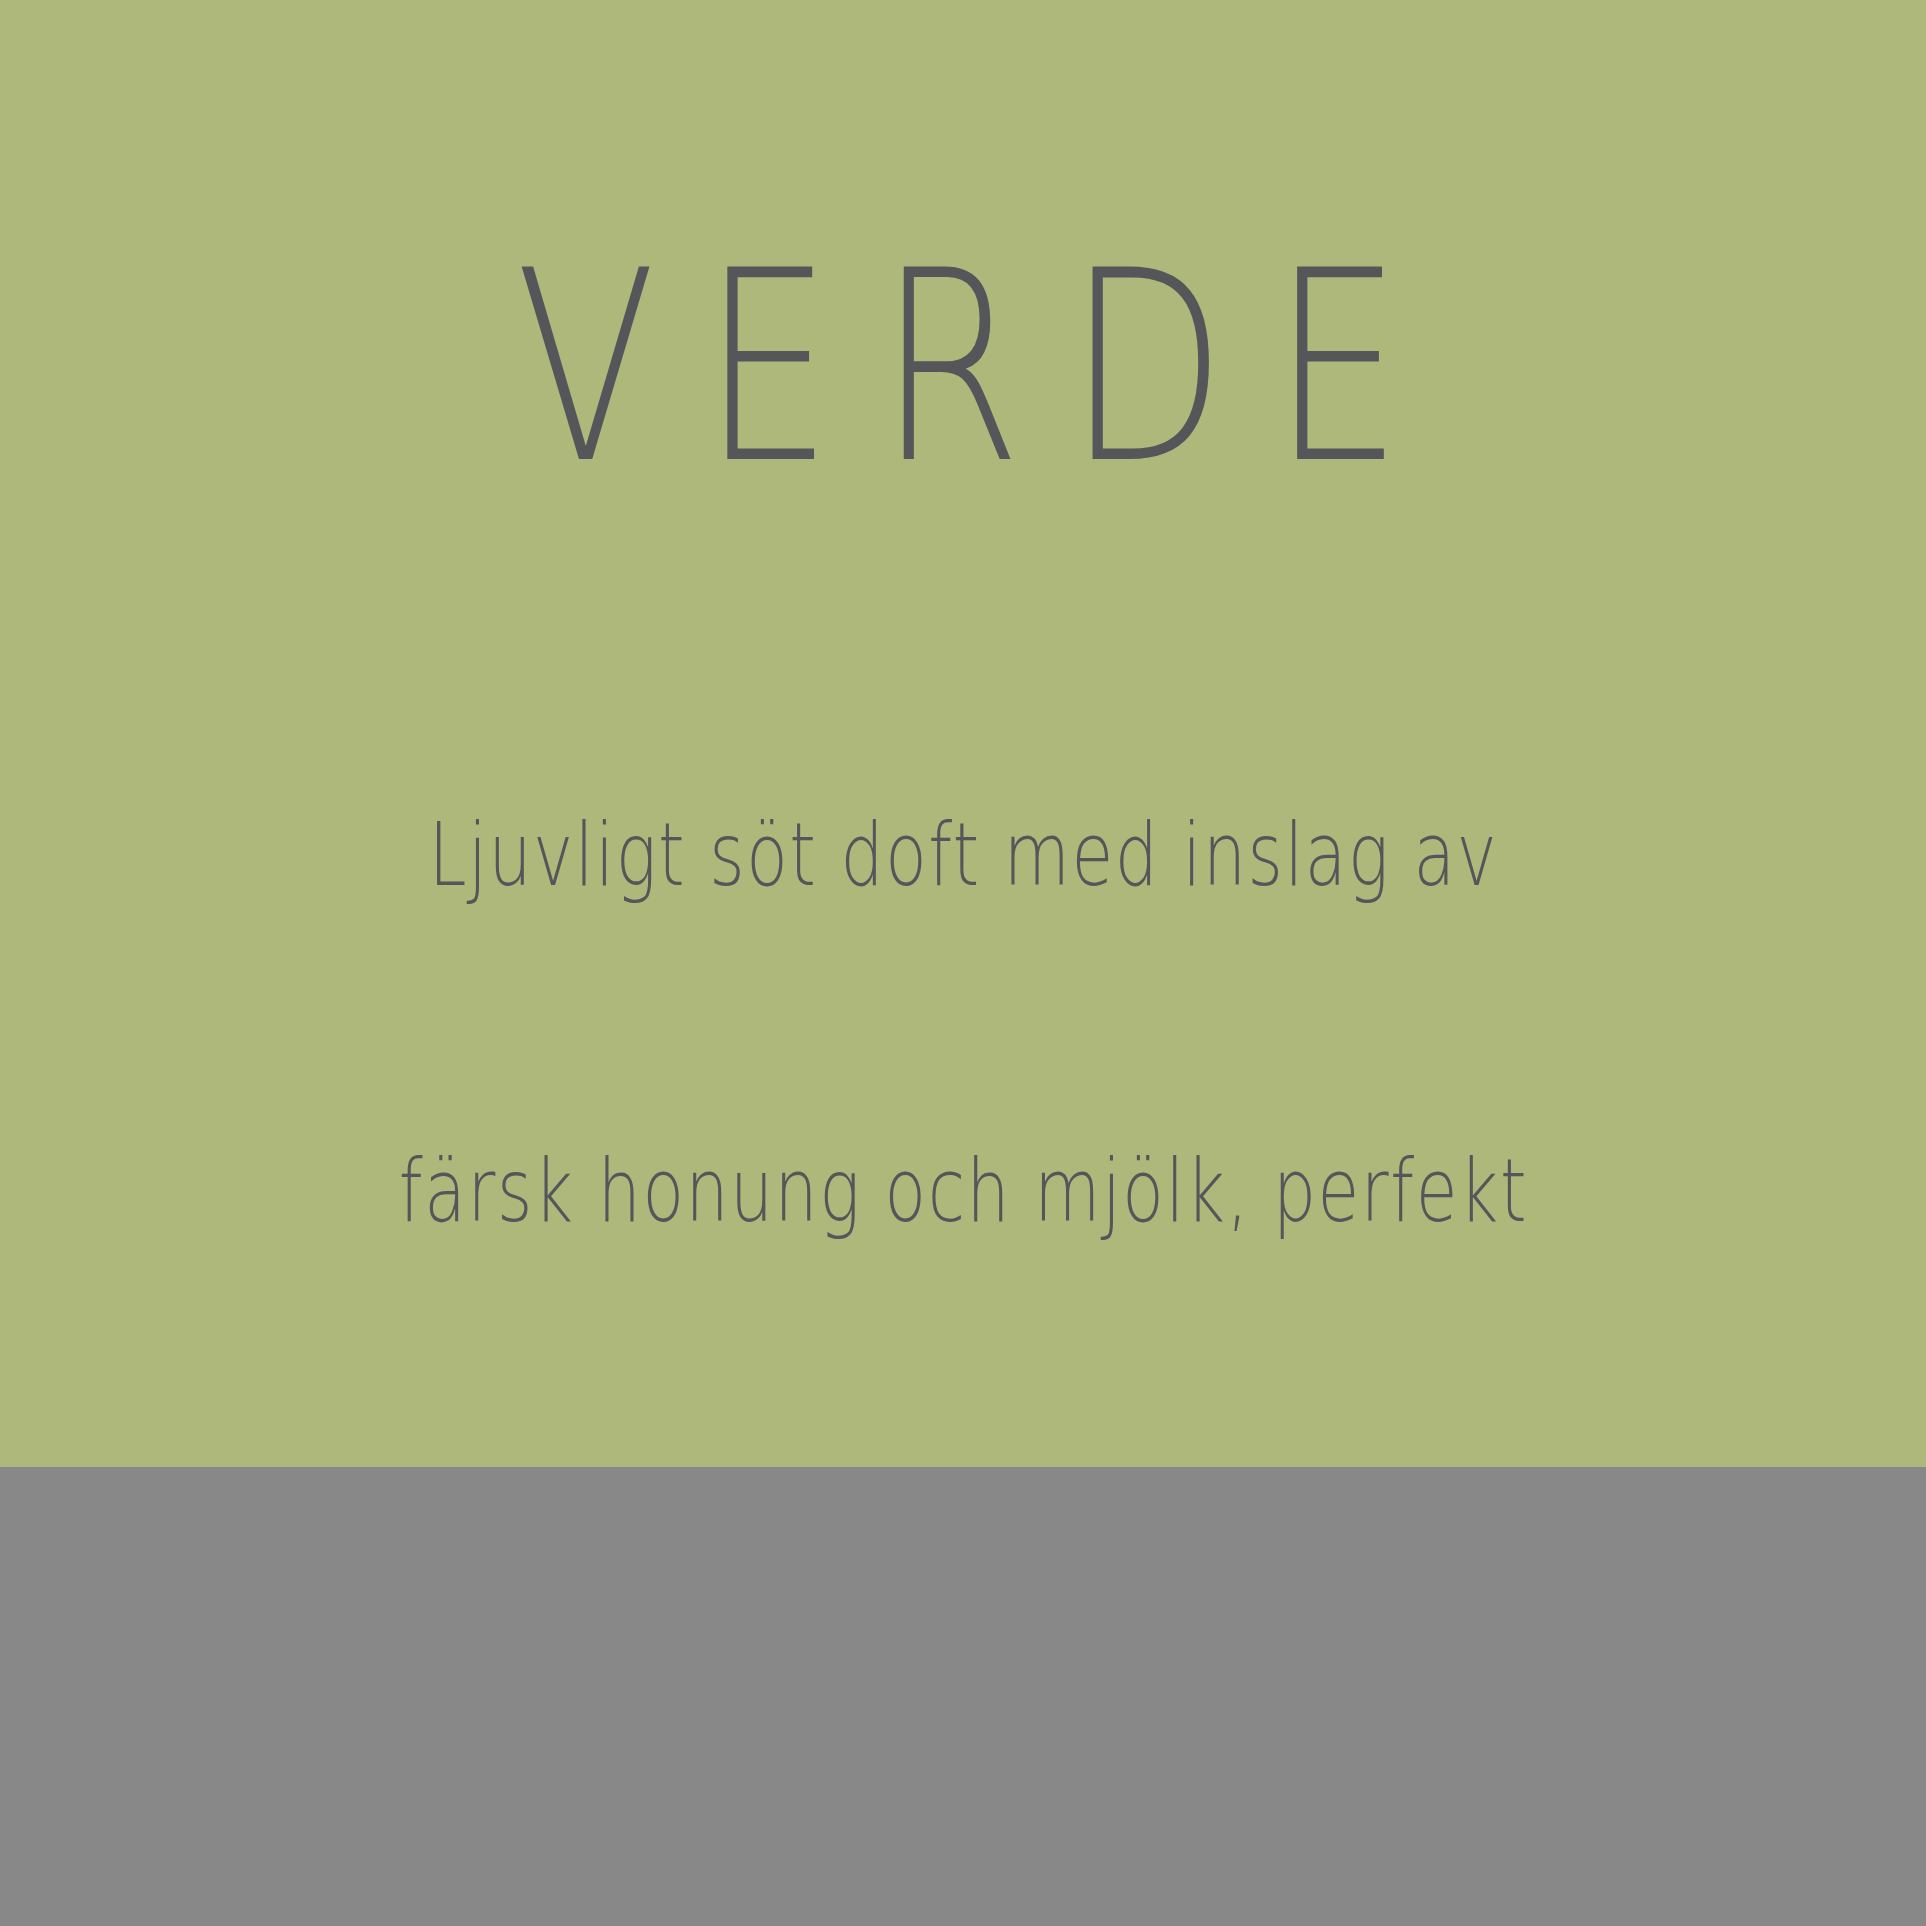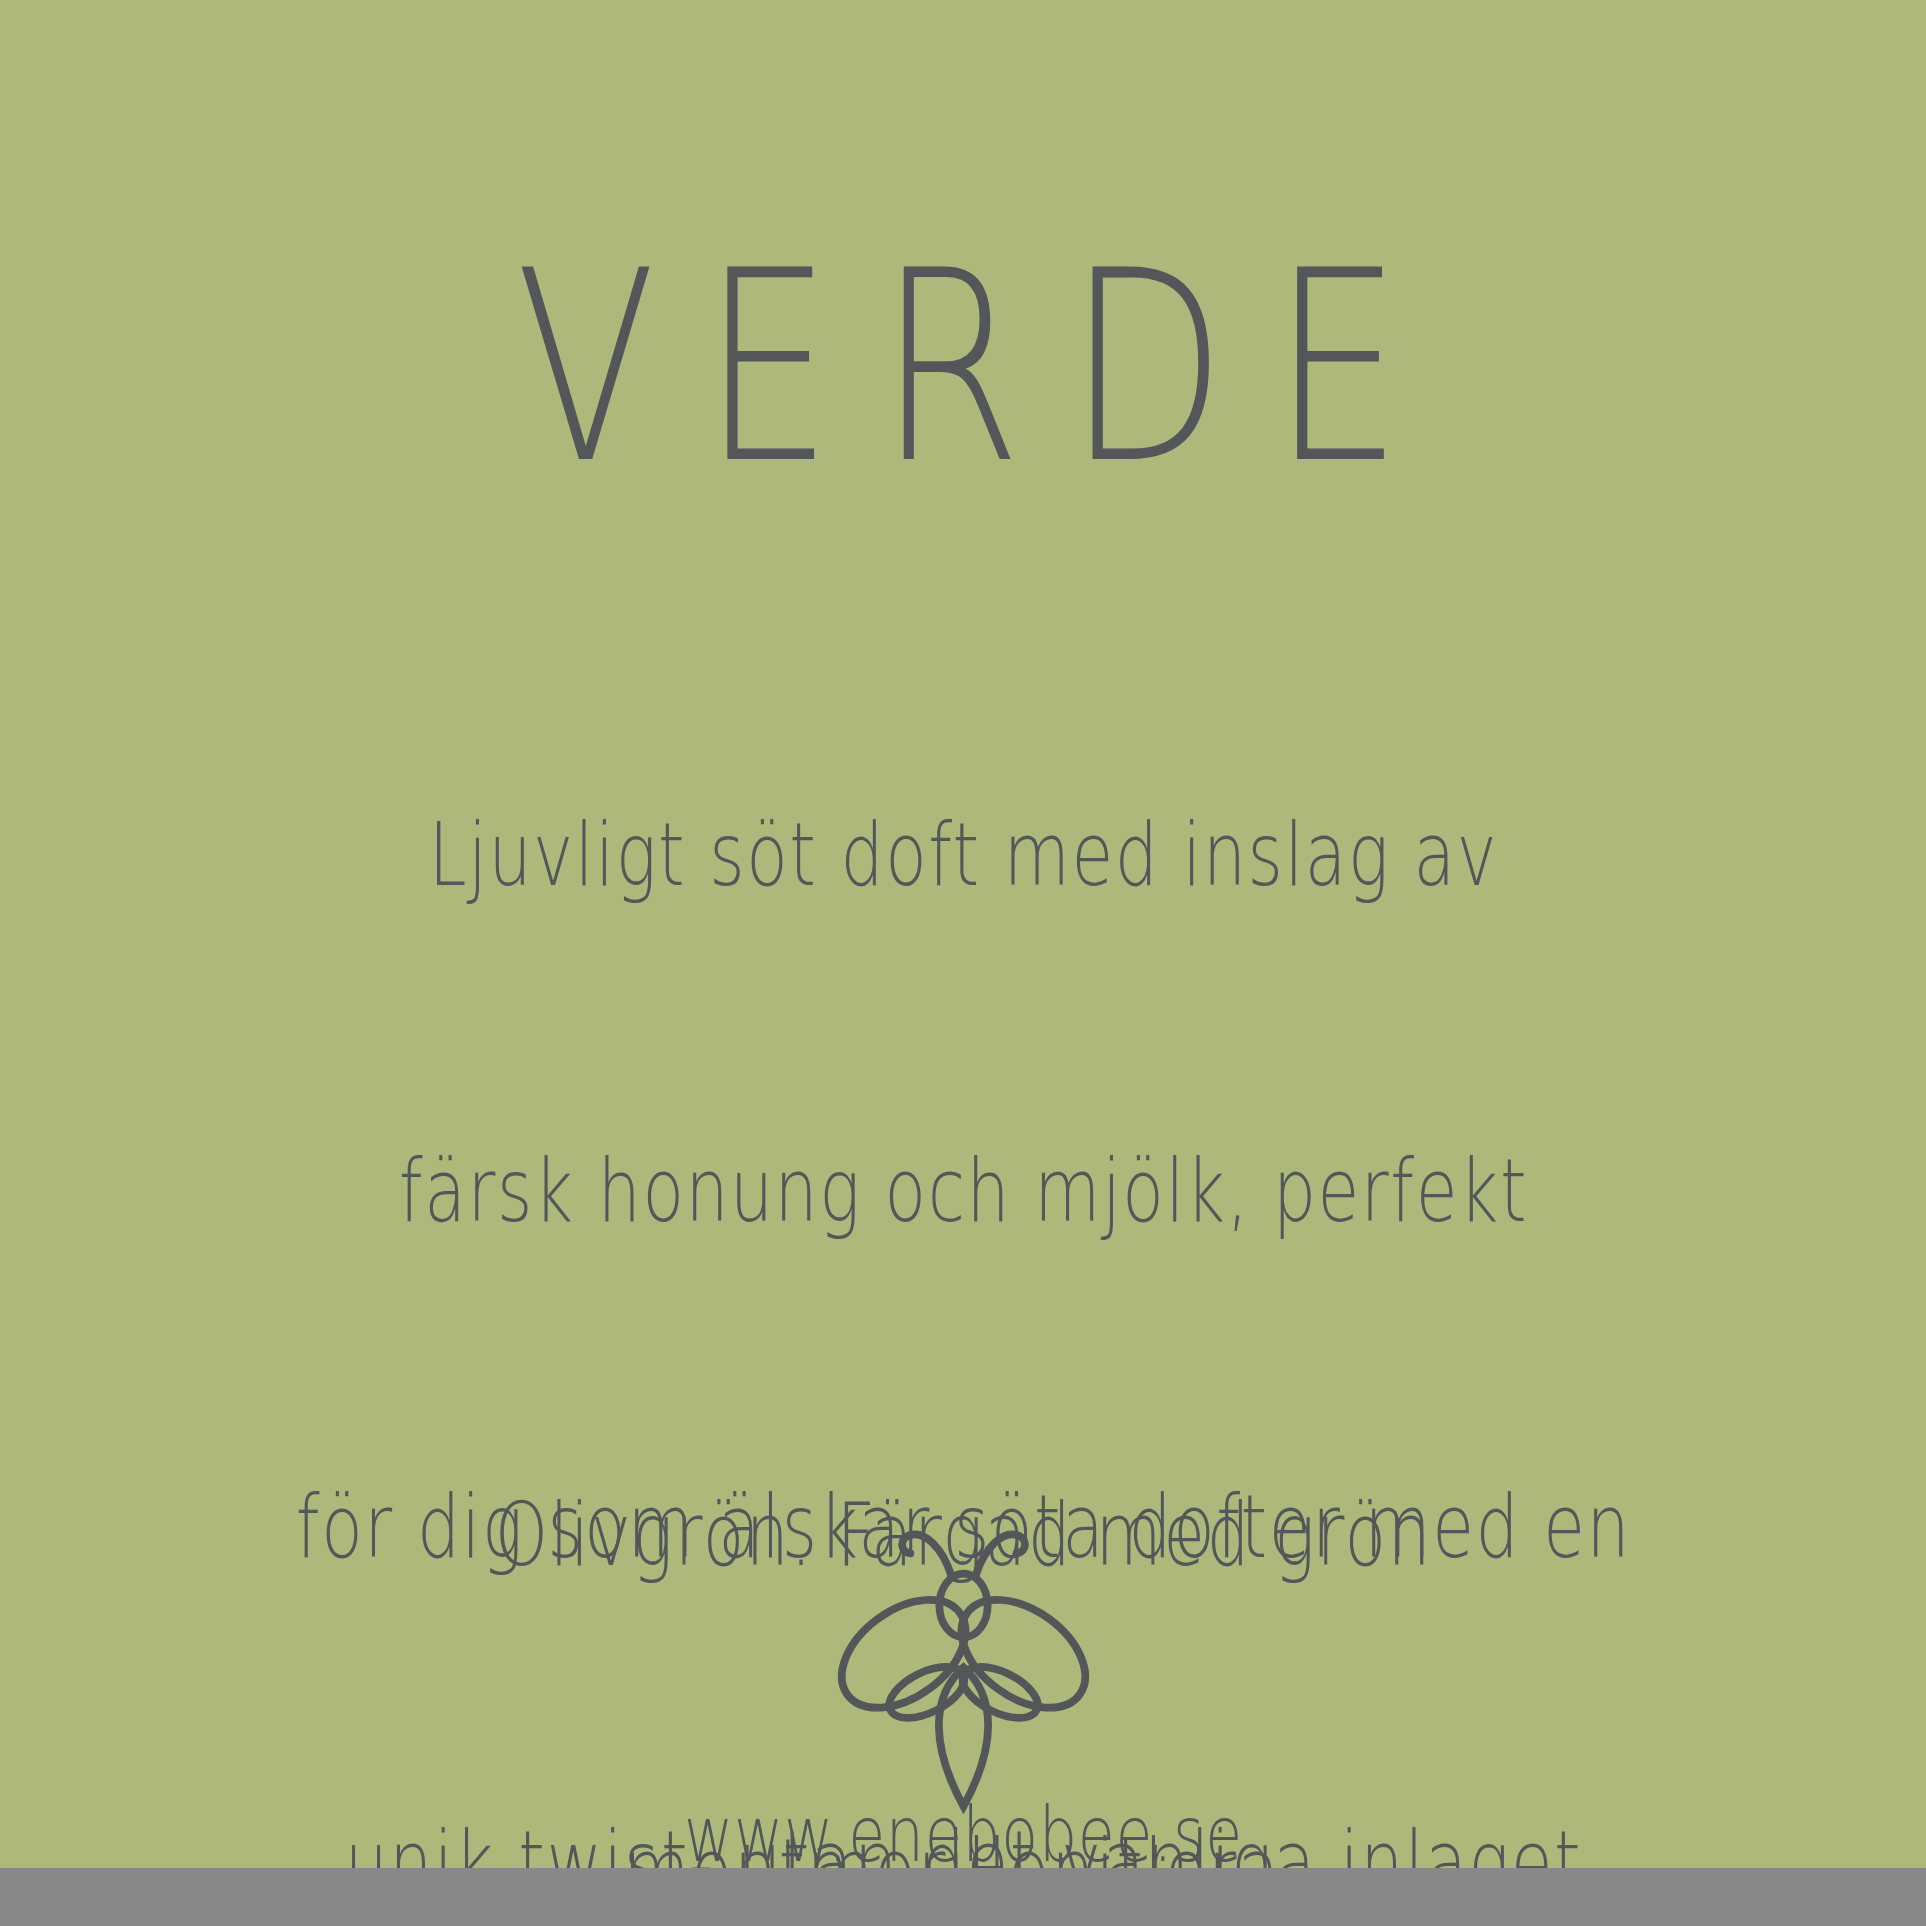--- a/index.html
+++ b/index.html
@@ -3,21 +3,21 @@
 <meta charset="utf-8">
 <style>
   html, body {
     margin: 0;
     padding: 0;
     background: #888;
   }
   #canvas {
     position: relative;
     width: 1927px;
-    height: 1868px;
+    height: 1467px;
     overflow: hidden;
     font-family: "DejaVu Sans", "Liberation Sans", sans-serif;
   }
   .txt {
     position: absolute;
     left: 0;
     width: 1927px;
     text-align: center;
     transform: scaleX(0.78);
     transform-origin: 50% 50%;

